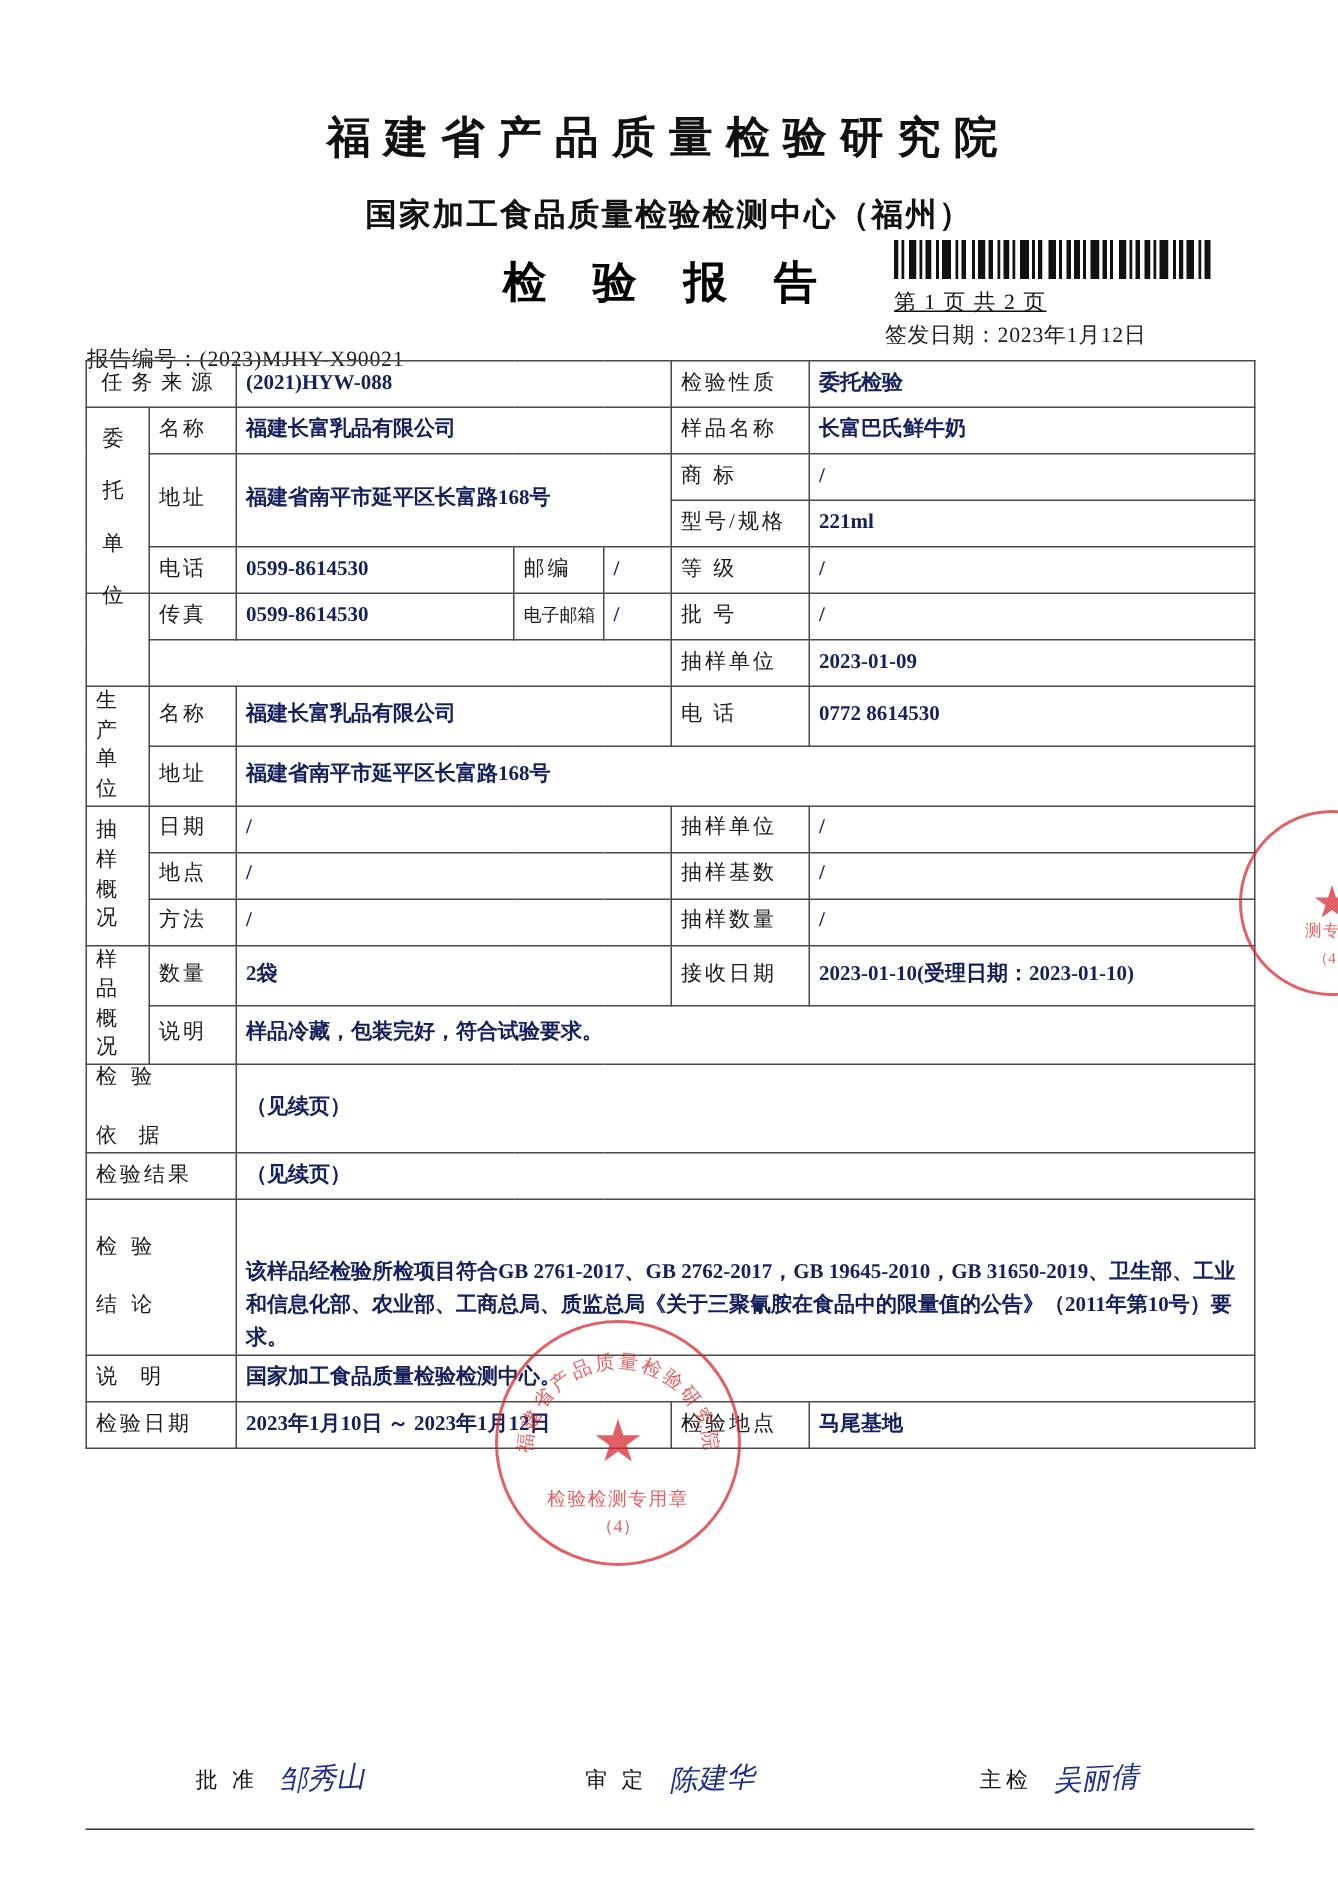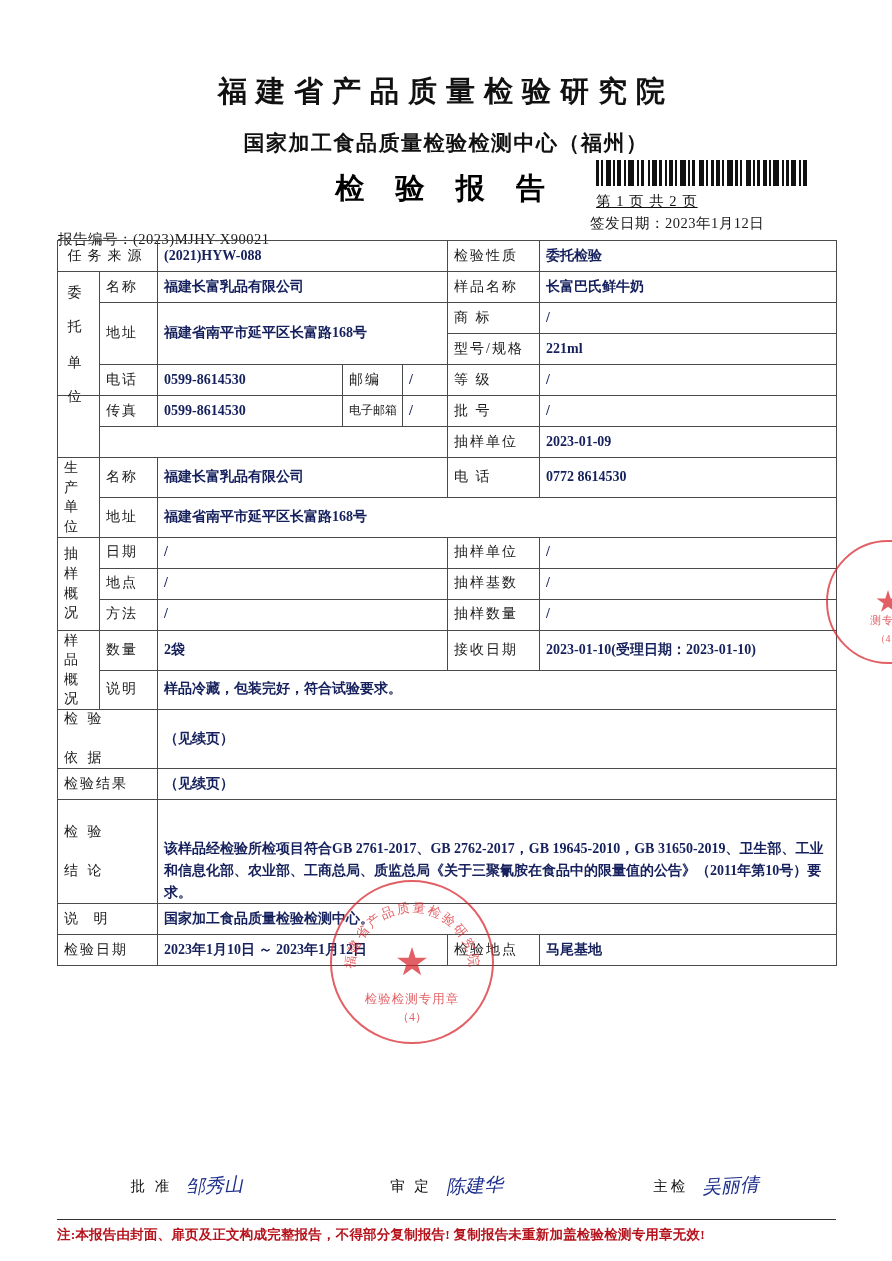--- a/index.html
+++ b/index.html
@@ -451,21 +451,21 @@
       <td class="val">2023-01-10(受理日期：2023-01-10)</td>
     </tr>
     <tr>
       <td class="lbl">说明</td>
       <td class="val" colspan="5">样品冷藏，包装完好，符合试验要求。</td>
     </tr>
 
     <tr>
       <td class="lbl" colspan="2" style="letter-spacing:3px;">
         <div>检  验</div>
-        <div style="margin-top:20px;">依  据</div>
+        <div style="margin-top:20px;font-family:Liberation Mono, monospace;">依  据</div>
       </td>
       <td class="val tall-basis" colspan="5">（见续页）</td>
     </tr>
 
     <tr>
       <td class="lbl" colspan="2">检验结果</td>
       <td class="val" colspan="5">（见续页）</td>
     </tr>
 
     <tr>
@@ -499,21 +499,20 @@
       <span class="sig-label">审 定</span>
       <span class="sig-name">陈建华</span>
     </div>
     <div class="sig-cell">
       <span class="sig-label">主检</span>
       <span class="sig-name">吴丽倩</span>
     </div>
   </div>
 
   <div class="footer-rule"></div>
-  <div class="footer-note">注:本报告由封面、扉页及正文构成完整报告，不得部分复制报告! 复制报告未重新加盖检验检测专用章无效!</div>
 
   <div class="stamp stamp-main">
     <svg class="stamp-arc" viewBox="0 0 160 160">
       <defs>
         <path id="arcpath" d="M 22,88 A 58,58 0 0 1 138,88"></path>
       </defs>
       <text text-anchor="middle">
         <textPath href="#arcpath" startOffset="50%">福建省产品质量检验研究院</textPath>
       </text>
     </svg>

